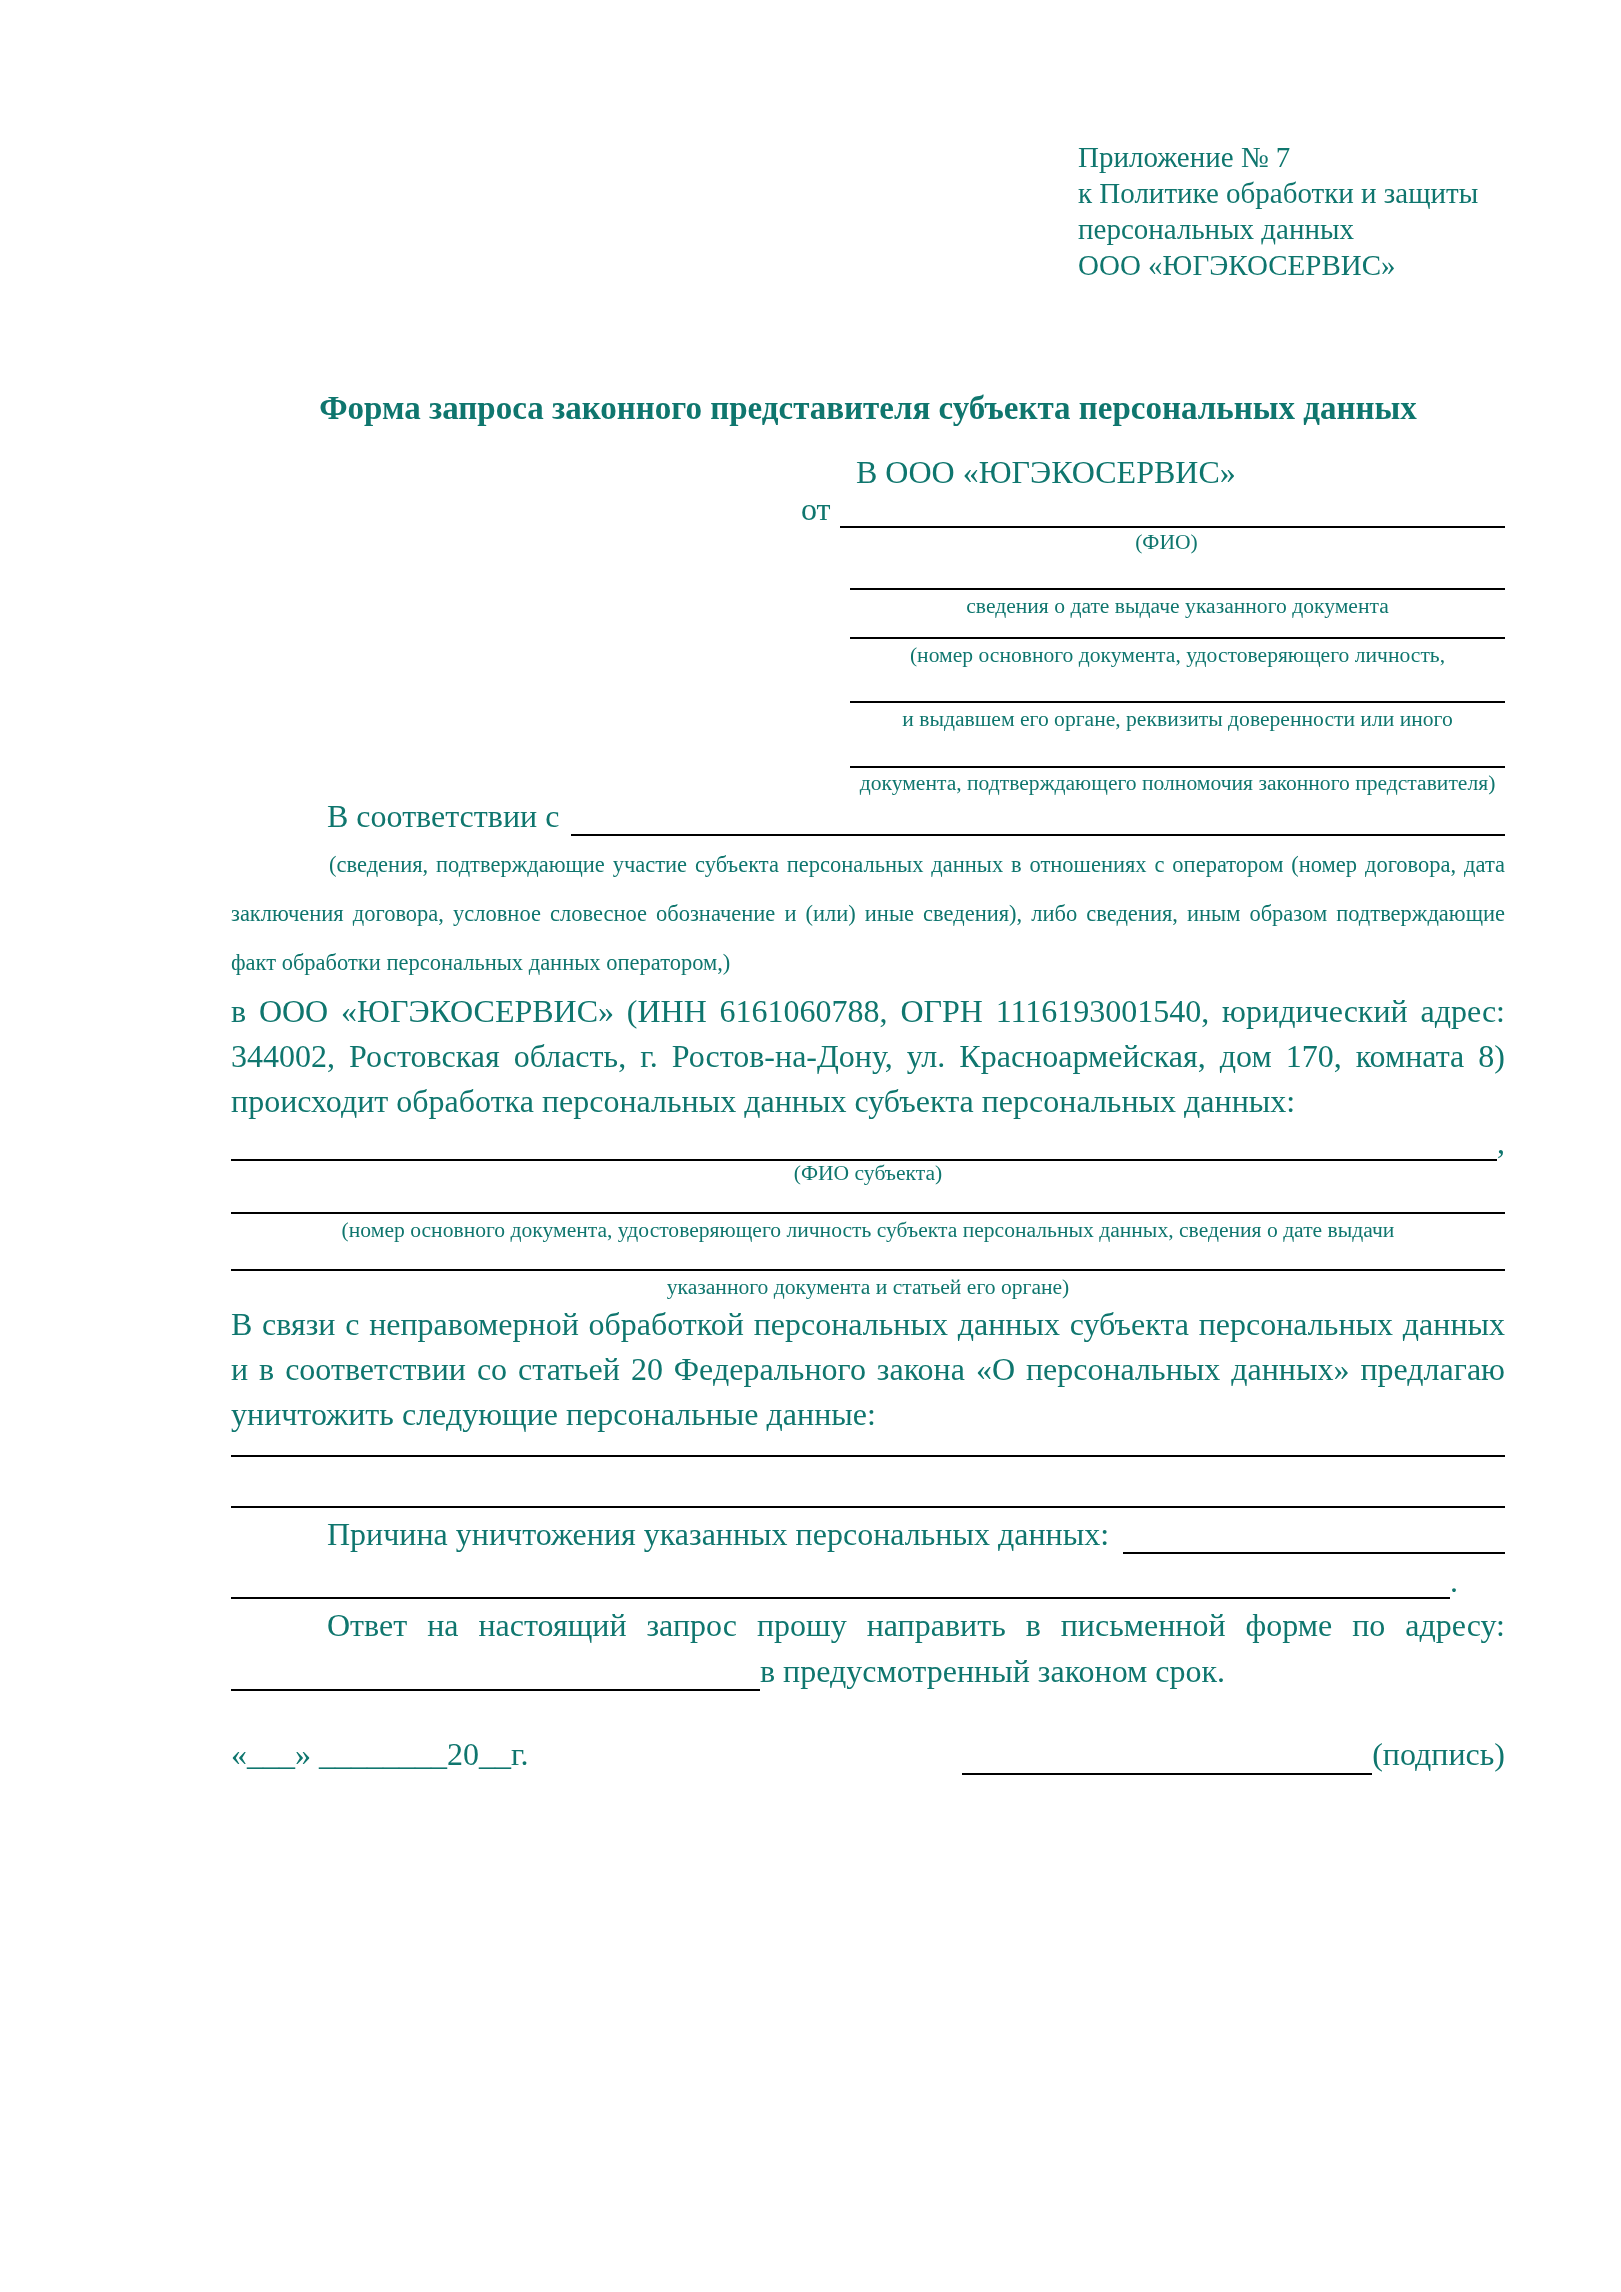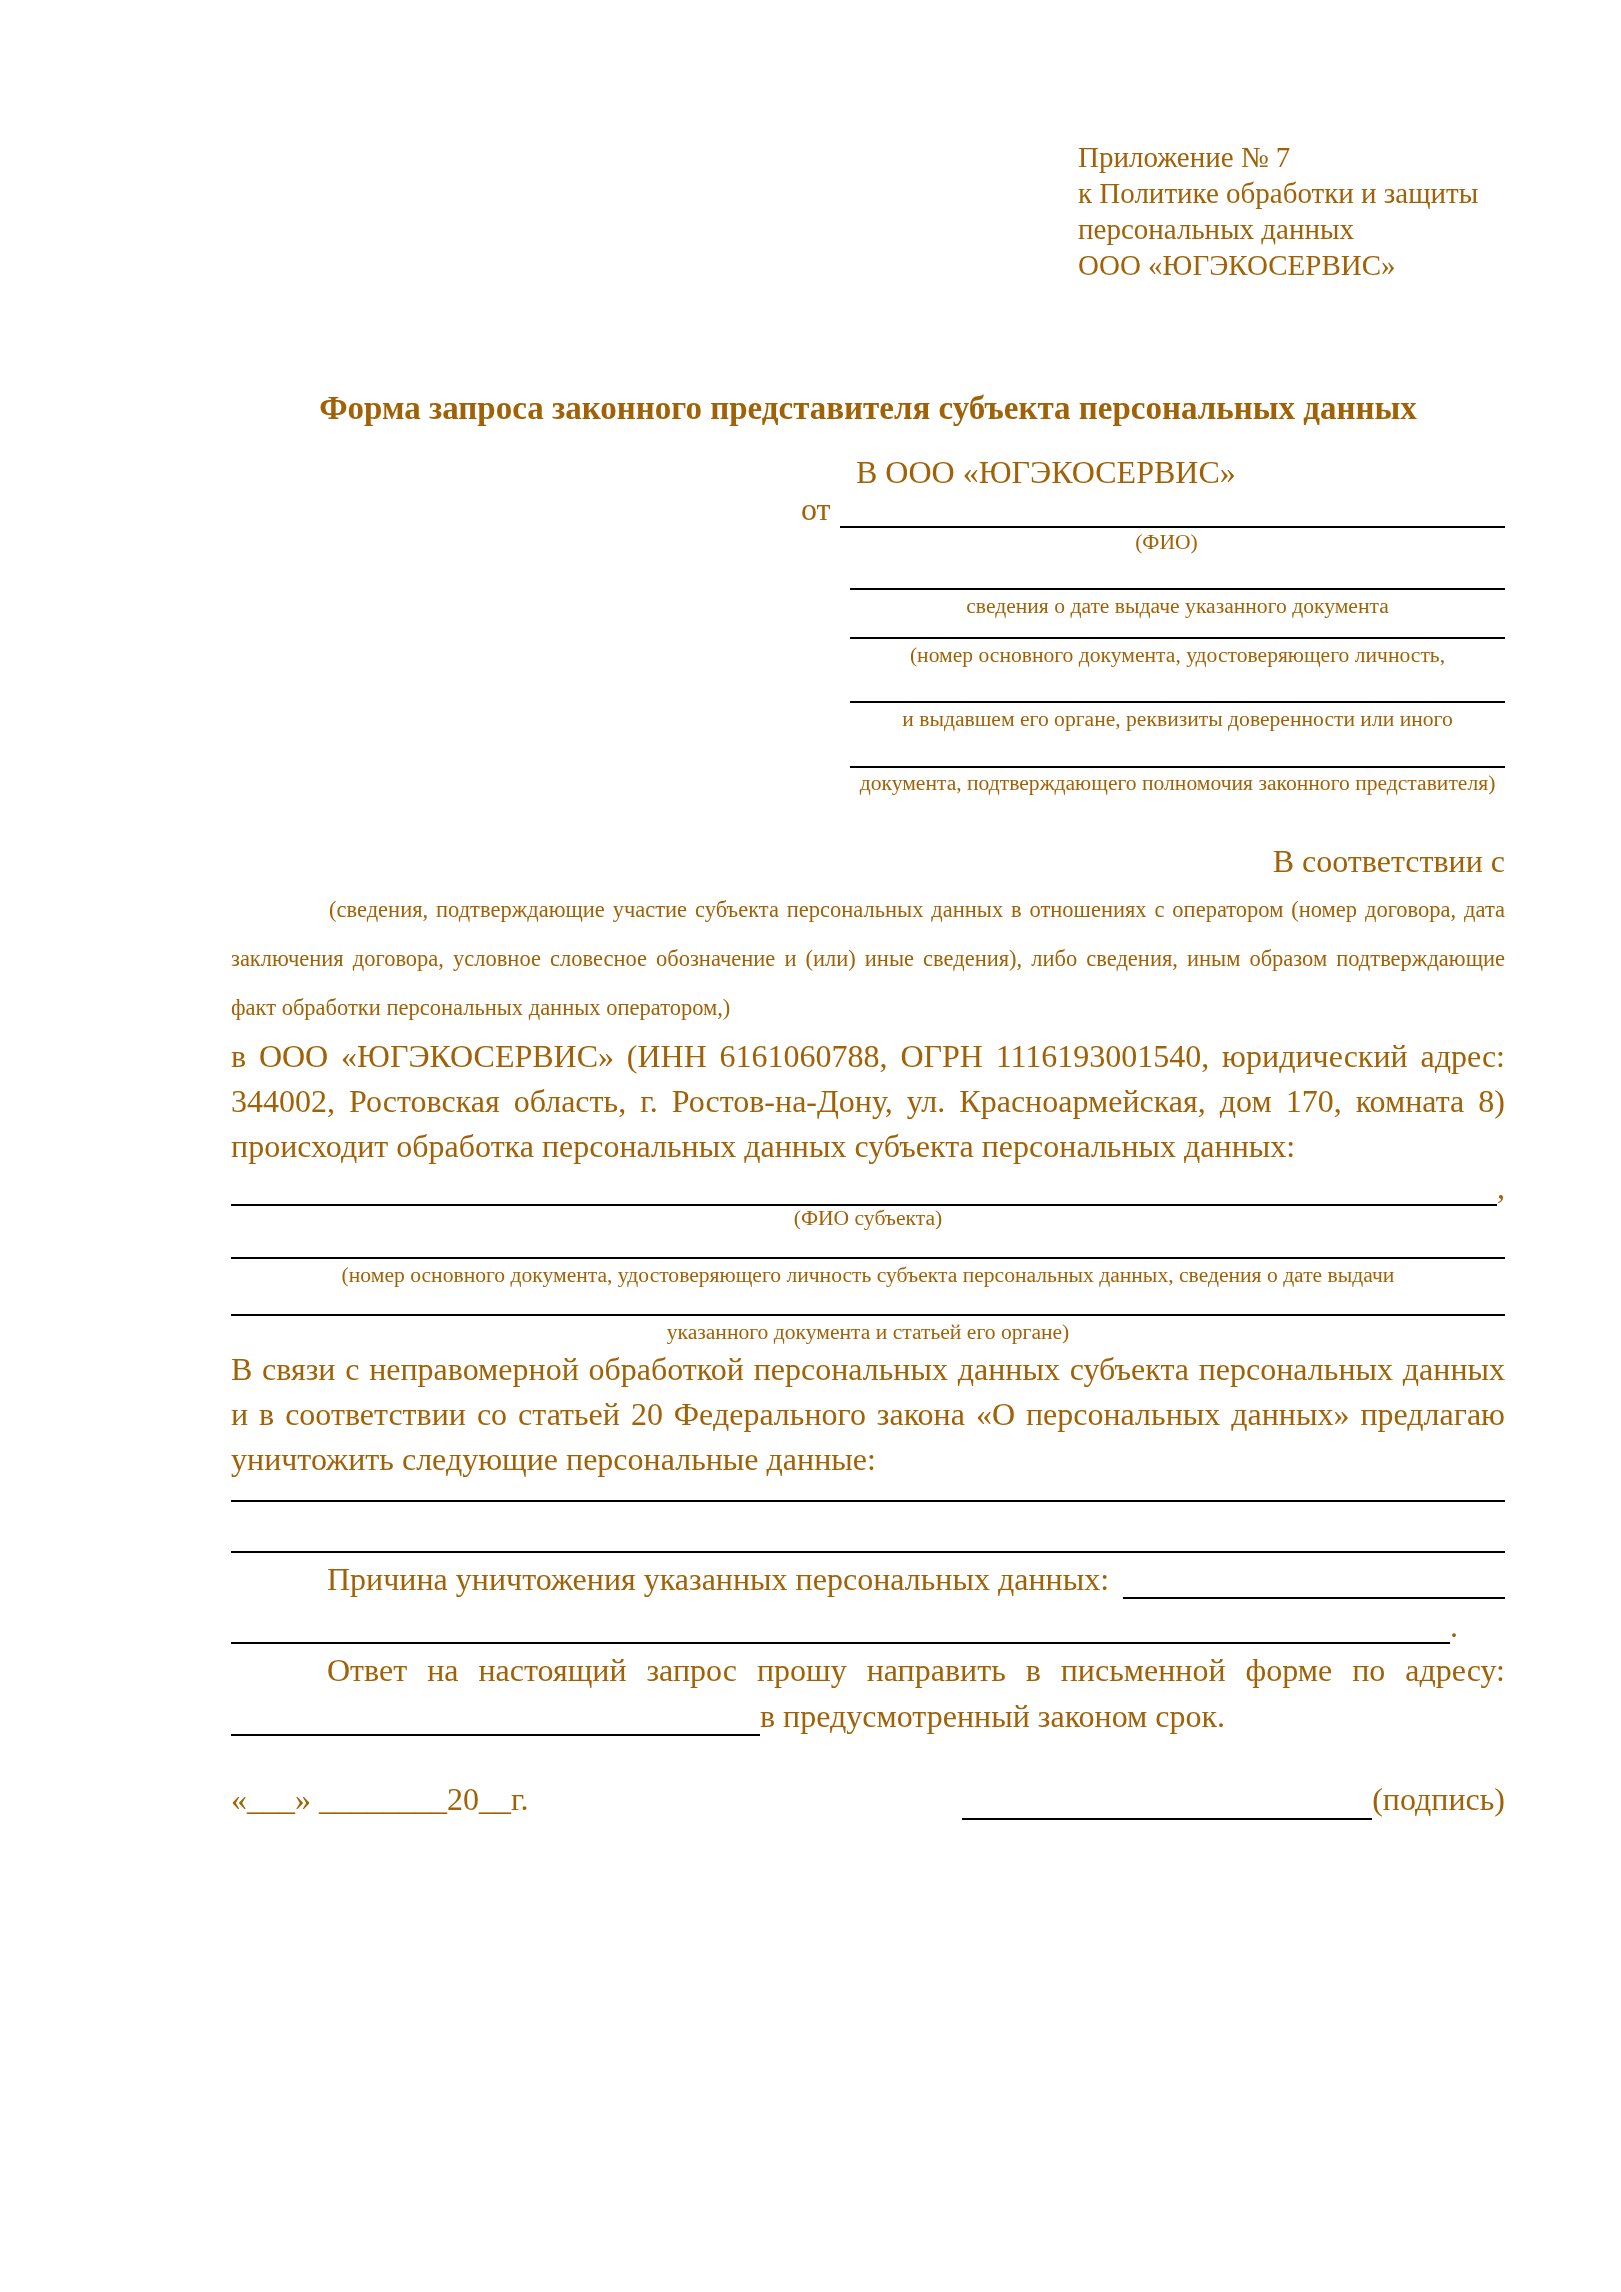--- a/index.html
+++ b/index.html
@@ -2,21 +2,21 @@
 <html><head>
 <meta charset="utf-8">
 <style>
   * { margin: 0; padding: 0; box-sizing: border-box; }
   html, body { background: #ffffff; }
   .page {
     position: relative;
     width: 1621px;
     height: 2293px;
     background: #ffffff;
-    color: #a16207;
+    color: #0f766e;
     font-family: "Liberation Serif", serif;
     font-size: 32px;
     padding: 139px 116px 59px 231px;
     overflow: hidden;
   }
   
   .header-right { margin-left: 847px; font-size: 29px; line-height: 36px; }
   
   .doc-title { margin-top: 102px; text-align: center; font-weight: 700; font-size: 33px; line-height: 47px; }
   
@@ -25,21 +25,21 @@
   .from-row .lbl { flex: 0 0 auto; }
   .fill-line { display: inline-block; border-bottom: 2.9px solid #000; }
   .from-row .fill-line { flex: 1 1 auto; margin-left: 9.8px; height: 29px; }
   .caption { font-size: 21.6px; line-height: 25.5px; text-align: center; }
   .fio-caption { margin-left: 597px; width: 677px; margin-top: 2px; }
   .field-block { margin-left: 619px; width: 655px; margin-top: 29px; }
   .field-block.first { margin-top: 13.7px; }
   .field-block .fill-underline { border-bottom: 2.9px solid #000; height: 5.9px; }
   .field-block .caption { margin-top: 3.9px; white-space: nowrap; }
   
-  .accordance-row { margin-top: 45px; padding-left: 96px; display: flex; align-items: flex-end; height: 39px; line-height: 39px; flex-direction: column; }
+  .accordance-row { padding-left: 96px; display: flex; align-items: flex-end; height: 39px; line-height: 39px; }
   .accordance-row .lbl { flex: 0 0 auto; }
   .accordance-row .fill-line { flex: 1 1 auto; margin-left: 11.8px; height: 31px; }
   
   .note { margin-top: 3.9px; font-size: 22.5px; line-height: 49px; text-align: justify; text-indent: 98px; }
   
   .body-par { margin-top: 2px; text-align: justify; line-height: 45px; }
   
   .subject-row { display: flex; align-items: flex-end; height: 37px; line-height: 37px; }
   .subject-row .fill-line { flex: 1 1 auto; height: 29px; }
   .subject-row .suffix { flex: 0 0 auto; }

